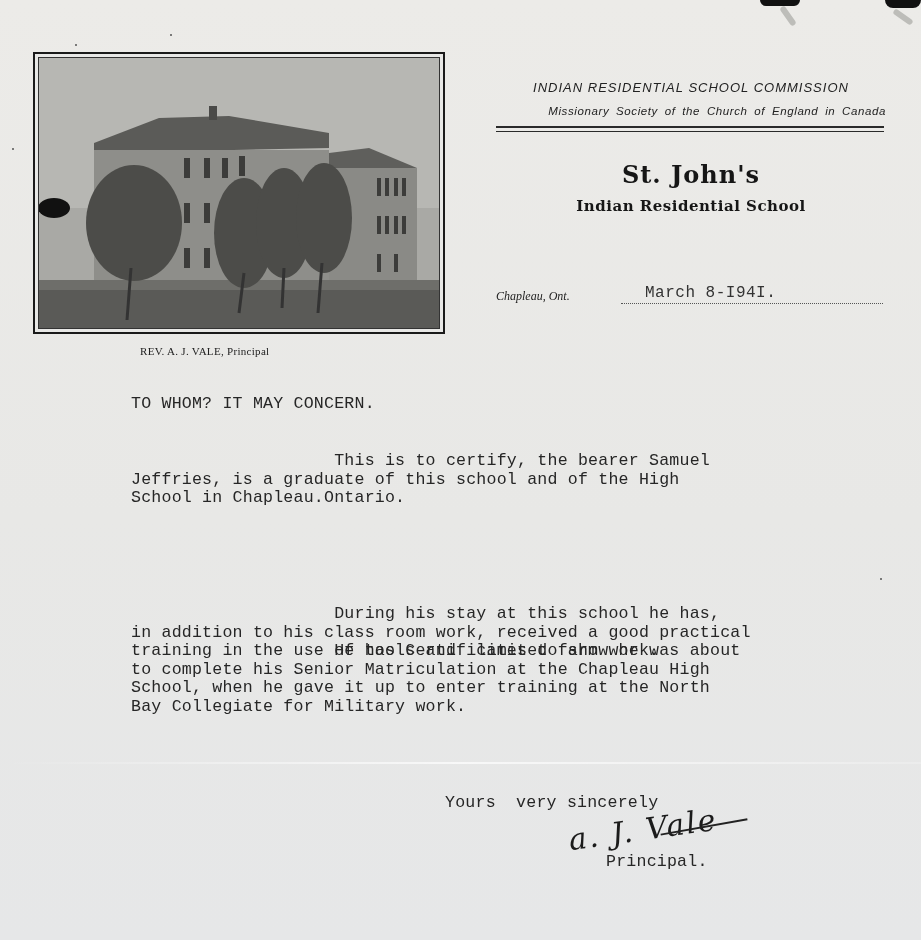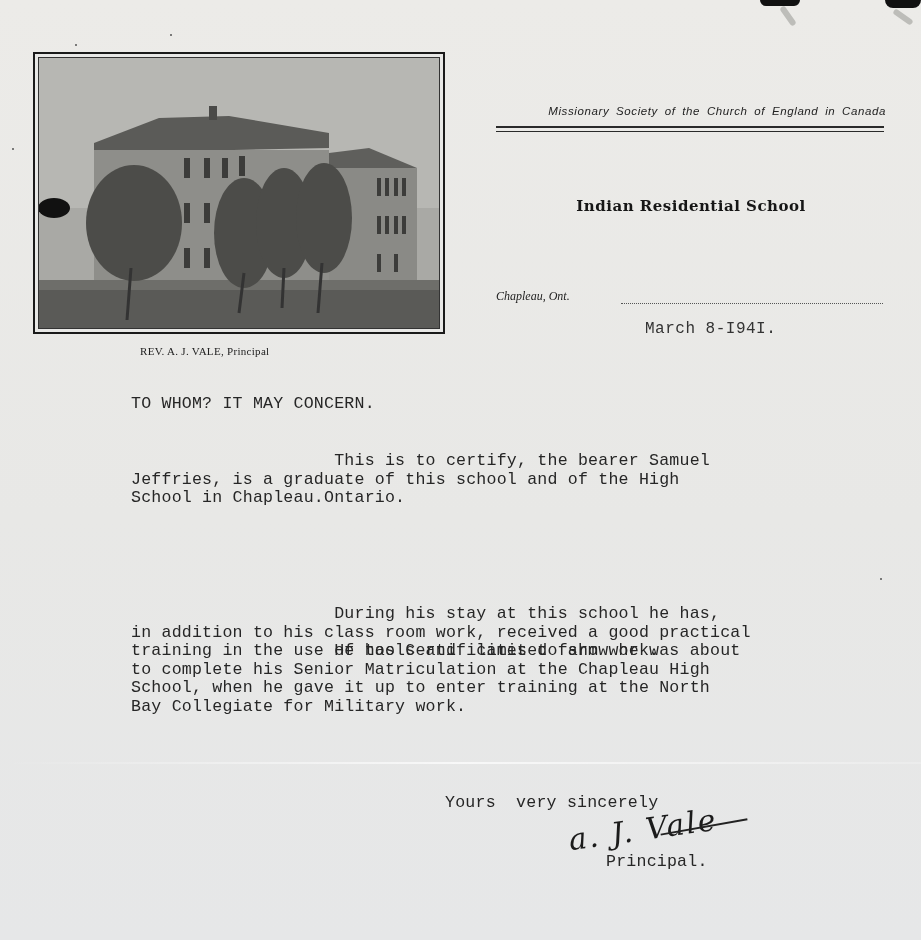--- a/index.html
+++ b/index.html
@@ -57,21 +57,21 @@
     .lh-place {
       position: absolute; left: 496px; top: 289px;
       font-family: "Liberation Serif", serif; font-style: italic; font-size: 12px; color: #222;
     }
     .date-line {
       position: absolute; left: 621px; top: 303px; width: 262px; height: 0;
       border-bottom: 1px dotted #555;
     }
     .date-val {
       position: absolute; left: 645px; top: 284px;
-      font-family: "Liberation Mono", monospace; font-size: 16px; color: #333; letter-spacing: 0.5px; margin-top: 36px;
+      font-family: "Liberation Mono", monospace; font-size: 16px; color: #333; letter-spacing: 0.5px;
     }
     
     .tw {
       position: absolute; font-family: "Liberation Mono", monospace; font-size: 16.6px;
       color: #262626; white-space: pre; line-height: 18.5px; letter-spacing: 0.2px;
     }
     .salutation { left: 131px; top: 395px; }
     .p1 { left: 131px; top: 452px; }
     .p2 { left: 131px; top: 528px; }
     .p3 { left: 131px; top: 605px; }
@@ -151,23 +151,25 @@
         <line x1="92" y1="210" x2="88" y2="262"></line>
         <line x1="205" y1="215" x2="200" y2="255"></line>
         <line x1="245" y1="210" x2="243" y2="250"></line>
         <line x1="283" y1="205" x2="279" y2="255"></line>
       </g>
       <ellipse cx="15" cy="150" rx="16" ry="10" fill="#111"></ellipse>
     </svg>
   </div>
   <div class="caption">REV. A. J. VALE, Principal</div>
 
+  <div class="lh-commission">INDIAN RESIDENTIAL SCHOOL COMMISSION</div>
   <div class="lh-society">Missionary Society of the Church of England in Canada</div>
   <div class="lh-rule1"></div>
   <div class="lh-rule2"></div>
+  <div class="lh-name1">St. John's</div>
   <div class="lh-name2">Indian Residential School</div>
   <div class="lh-place">Chapleau, Ont.</div>
   <div class="date-line"></div>
   <div class="date-val">March 8-I94I.</div>
 
   <div class="tw salutation">TO WHOM? IT MAY CONCERN.</div>
   <div class="tw p1">                    This is to certify, the bearer Samuel
 Jeffries, is a graduate of this school and of the High
 School in Chapleau.Ontario.</div>
   <div class="tw p3">                    During his stay at this school he has,

